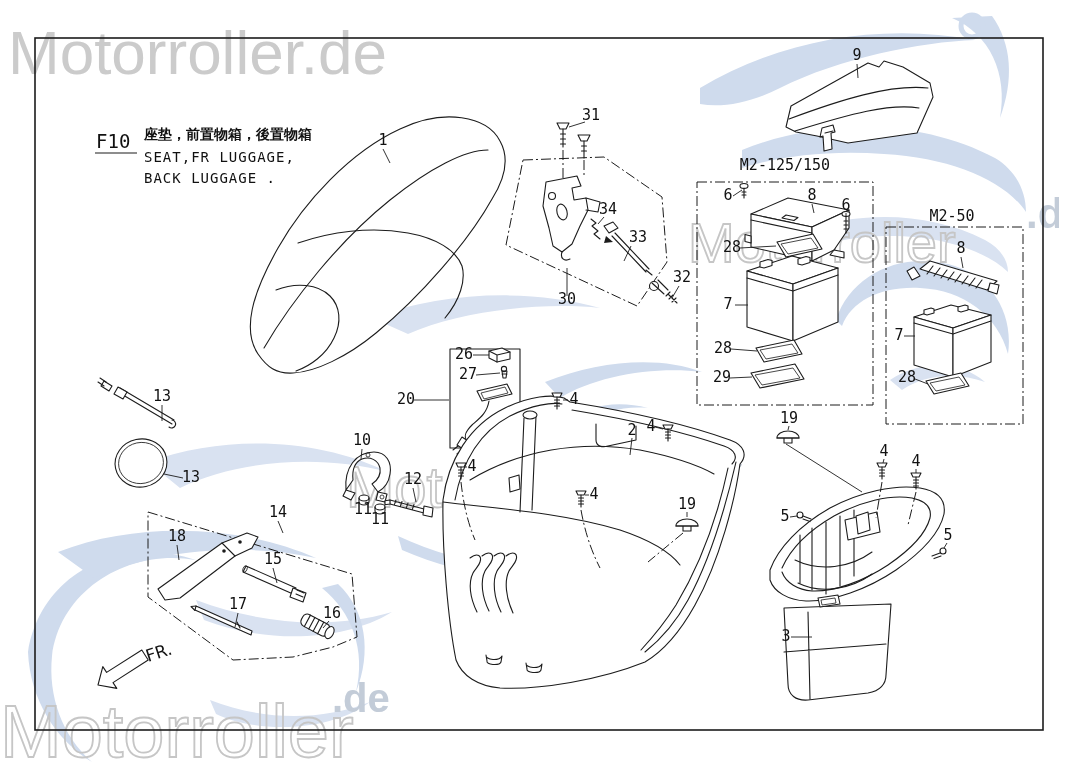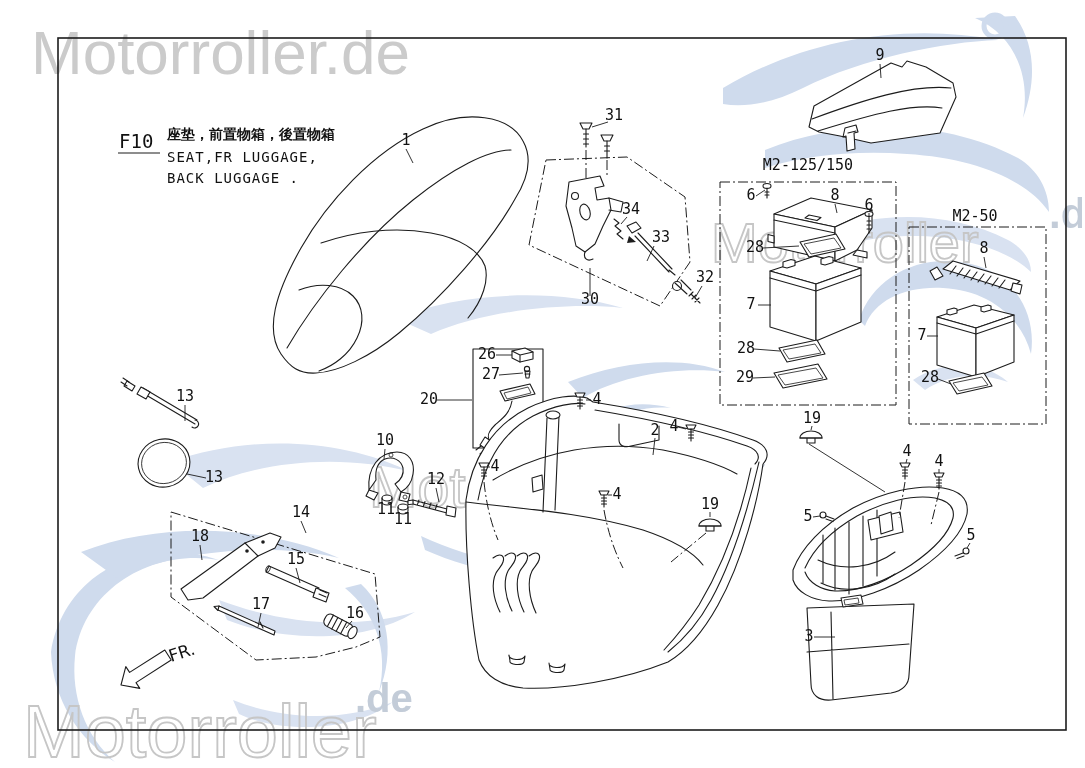--- a/index.html
+++ b/index.html
@@ -1,17 +1,17 @@
 <!DOCTYPE html>
 <html><head>
 <meta charset="utf-8">
 <style>
   html,body{margin:0;padding:0;background:#ffffff;}
   #canvas{position:relative;width:1059px;height:768px;background:#ffffff;overflow:hidden;
-          font-family:"DejaVu Sans",sans-serif;margin-left:23px;}
+          font-family:"DejaVu Sans",sans-serif;}
   svg{display:block;}
   
   .ln{fill:none;stroke:#1c1c1c;stroke-width:1.1;stroke-linejoin:round;stroke-linecap:round;}
   .fw{fill:#ffffff;stroke:#1c1c1c;stroke-width:1.1;stroke-linejoin:round;}
   .thin{fill:none;stroke:#1c1c1c;stroke-width:0.8;}
   .dd{fill:none;stroke:#1c1c1c;stroke-width:1;stroke-dasharray:10 3 2 3;}
   .ldr{fill:none;stroke:#1c1c1c;stroke-width:0.9;}
   .co{font-family:"DejaVu Sans Mono","DejaVu Sans",monospace;font-size:15px;fill:#111;text-anchor:middle;}
   .grp{font-family:"DejaVu Sans Mono","DejaVu Sans",monospace;font-size:15px;fill:#111;text-anchor:middle;}
   .hdr-code{font-family:"DejaVu Sans Mono","DejaVu Sans",monospace;font-size:19px;fill:#111;}

